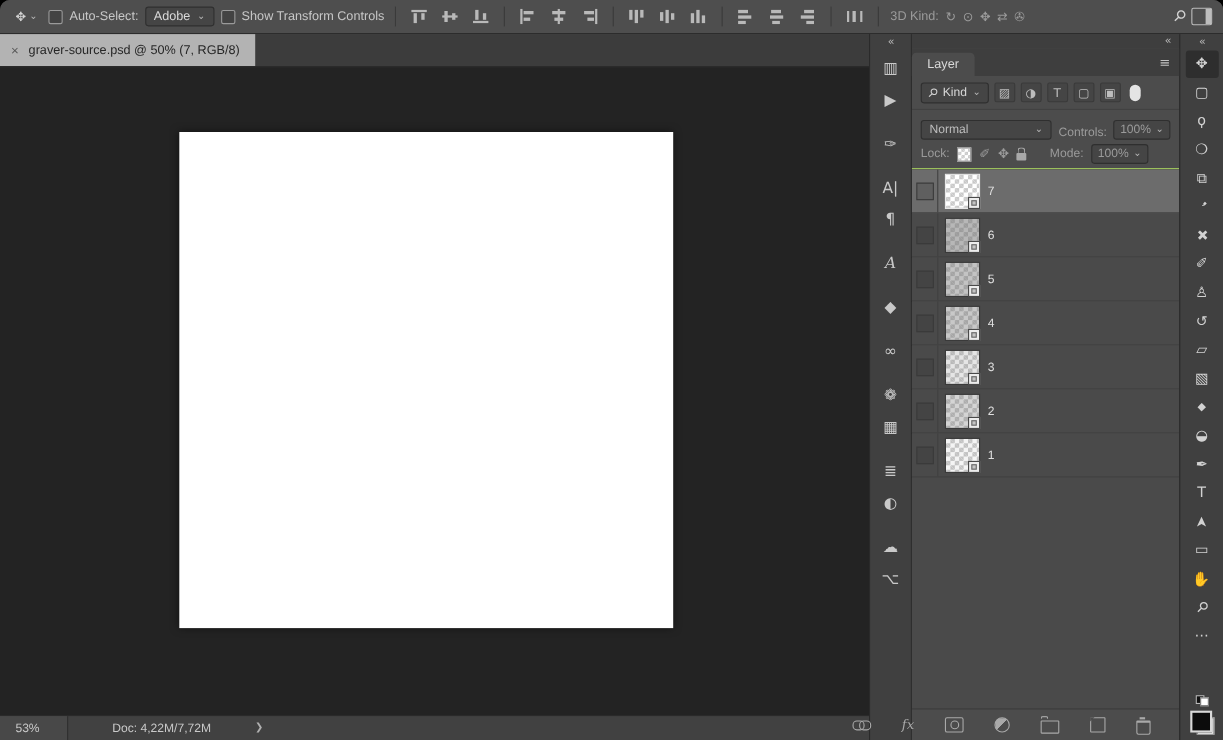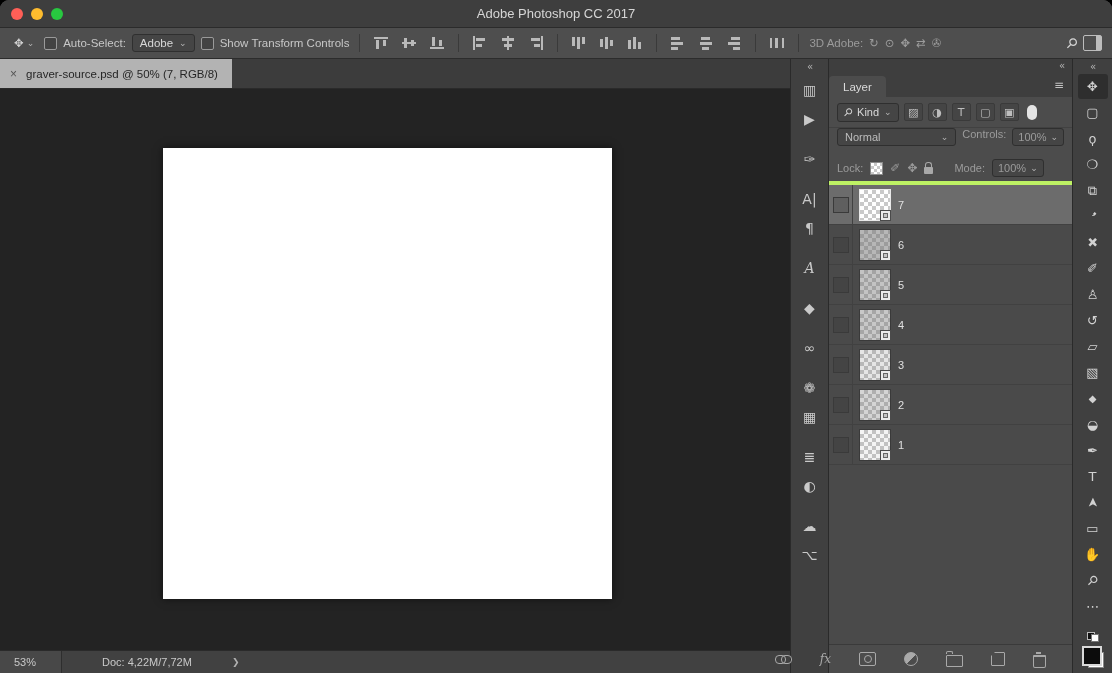--- a/index.html
+++ b/index.html
@@ -48,25 +48,25 @@
   
   .layers{width:243px;background:#4c4c4c;border-left:1px solid #2a2a2a;display:flex;flex-direction:column;flex:none;font-size:11px;}
   .panel-top{height:13px;background:#3e3e3e;display:flex;justify-content:flex-end;align-items:center;padding-right:8px;flex:none;}
   .panel-tabs{height:25px;background:#3e3e3e;display:flex;align-items:flex-end;flex:none;position:relative;}
   .panel-tab{background:#4c4c4c;border-radius:4px 4px 0 0;padding:5px 14px 4px;color:#dadada;font-size:11.5px;}
   .panel-menu{position:absolute;right:8px;bottom:5px;color:#c2c2c2;font-family:"DejaVu Sans",sans-serif;font-size:12px;}
   .filter-row{height:30px;display:flex;align-items:center;gap:5px;padding:0 8px;flex:none;border-bottom:1px solid #414141;}
   .dropdown.kind{padding:2px 6px;gap:5px;}
   .filter-ico{width:17px;height:16px;display:flex;align-items:center;justify-content:center;font-size:11px;color:#bdbdbd;font-family:"DejaVu Sans",sans-serif;background:#454545;border:1px solid #3a3a3a;border-radius:2px;flex:none;}
   .filter-toggle{width:10px;height:15px;border-radius:5px;background:#e4e4e4;margin-left:3px;flex:none;}
-  .blend-row{height:27px;display:flex;align-items:flex-start;gap:6px;padding:0 8px;flex:none;}
+  .blend-row{height:27px;display:flex;align-items:flex-end;gap:6px;padding:0 8px;flex:none;}
   .dropdown.blend{width:108px;justify-content:space-between;color:#bdbdbd;}
   .dropdown.val{color:#9b9b9b;gap:4px;padding:2px 5px;}
   .dim-label{color:#9b9b9b;}
-  .lock-row{height:26px;display:flex;align-items:center;gap:7px;padding:0 8px;flex:none;border-bottom:4px solid #bef264;}
+  .lock-row{height:26px;display:flex;align-items:center;gap:7px;padding:0 8px;flex:none;border-bottom:1px solid #bef264;}
   .mini-checker,.checker{background-color:#fff;background-image:linear-gradient(45deg,#c9c9c9 25%,transparent 25%,transparent 75%,#c9c9c9 75%),linear-gradient(45deg,#c9c9c9 25%,transparent 25%,transparent 75%,#c9c9c9 75%);}
   .mini-checker{width:11px;height:11px;border:1px solid #8a8a8a;background-size:6px 6px;background-position:0 0,3px 3px;display:inline-block;flex:none;}
   .css-lock{position:relative;width:9px;height:7px;background:#a8a8a8;border-radius:1px;display:inline-block;margin-top:4px;flex:none;}
   .css-lock::before{content:'';position:absolute;top:-5px;left:1px;width:5px;height:4px;border:1.5px solid #a8a8a8;border-bottom:none;border-radius:3px 3px 0 0;}
   .css-lock.light{background:#cfcfcf}.css-lock.light::before{border-color:#cfcfcf}
   .rows{flex:1;background:#4a4a4a;min-height:0;display:flex;flex-direction:column;overflow:hidden;}
   .layer-row{height:39px;display:flex;align-items:center;border-bottom:1px solid #414141;background:#4a4a4a;flex:none;}
   .layer-row.selected{background:#6c6c6c;}
   .vis-cell{width:23px;height:100%;border-right:1px solid #414141;display:flex;align-items:center;justify-content:center;flex:none;}
   .well{width:14px;height:14px;background:#444;border:1px solid #3a3a3a;display:flex;align-items:center;justify-content:center;}
@@ -109,28 +109,20 @@
   .mini-colors::after{content:'';position:absolute;right:0;bottom:0;width:6px;height:6px;background:#fff;border:1px solid #777;}
   .swatches{width:24px;height:24px;position:relative;}
   .swatch-bg{position:absolute;right:1px;bottom:1px;width:14px;height:14px;background:#ffffff;border:1px solid #888;}
   .swatch-fg{position:absolute;left:1px;top:1px;width:16px;height:16px;background:#0c0c0c;border:2px solid #d9d9d9;}
 </style>
 </head>
 <body>
 
 <div class="window">
 
-  <div class="titlebar">
-    <div class="traffic">
-      <span class="tl red"></span>
-      <span class="tl yellow"></span>
-      <span class="tl green"></span>
-    </div>
-    <div class="title">Adobe Photoshop CC 2017</div>
-  </div>
 
   <div class="options">
     <div class="tool-chip">
       <span class="glyph">✥</span>
       <span class="chev">⌄</span>
     </div>
     <span class="checkbox"></span>
     <span>Auto-Select:</span>
     <div class="dropdown">
       <span>Adobe</span>
@@ -230,21 +222,21 @@
     <span class="vsep"></span>
     <span class="opt-ico">
         <svg width="16" height="14">
           <rect x="1" y="2" width="2" height="10"></rect>
           <rect x="6" y="2" width="3" height="10"></rect>
           <rect x="13" y="2" width="2" height="10"></rect>
         </svg>
       </span>
     <span class="vsep"></span>
 
-    <span class="dim">3D Adobe:</span>
+    <span class="dim">3D Kind:</span>
     <span class="glyph dim">↻</span>
     <span class="glyph dim">⊙</span>
     <span class="glyph dim">✥</span>
     <span class="glyph dim">⇄</span>
     <span class="glyph dim">✇</span>
 
     <div class="spacer"></div>
     <span class="glyph search-glyph">⚲</span>
     <span class="ws-icon"></span>
   </div>

